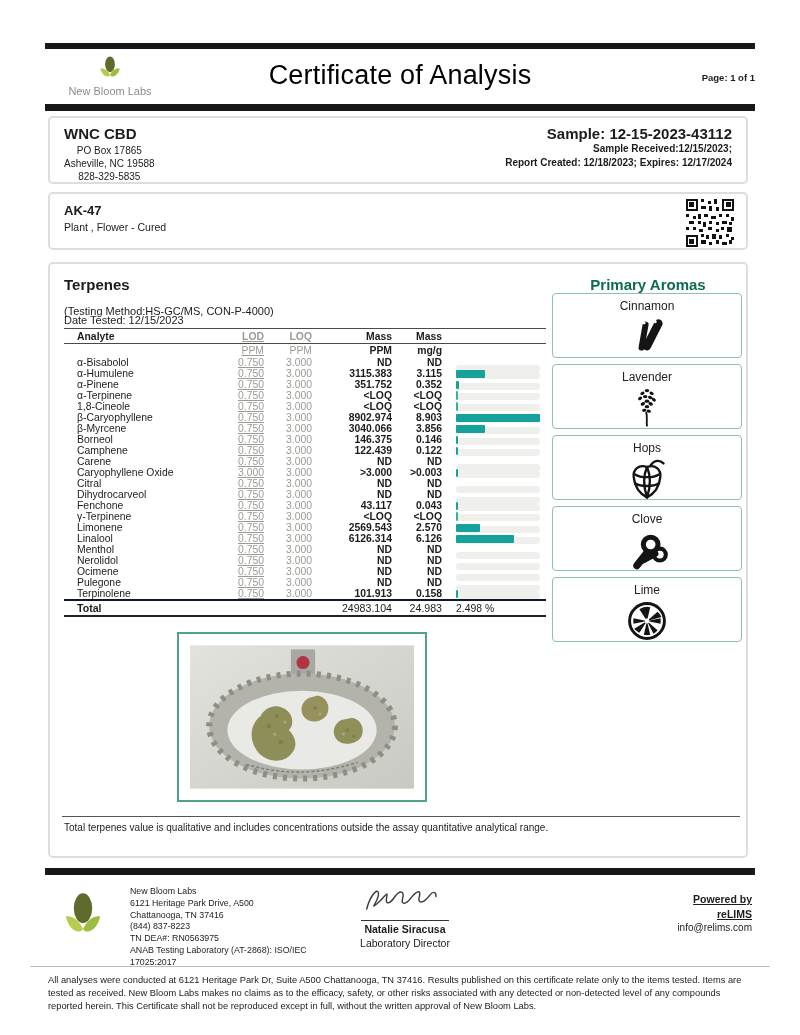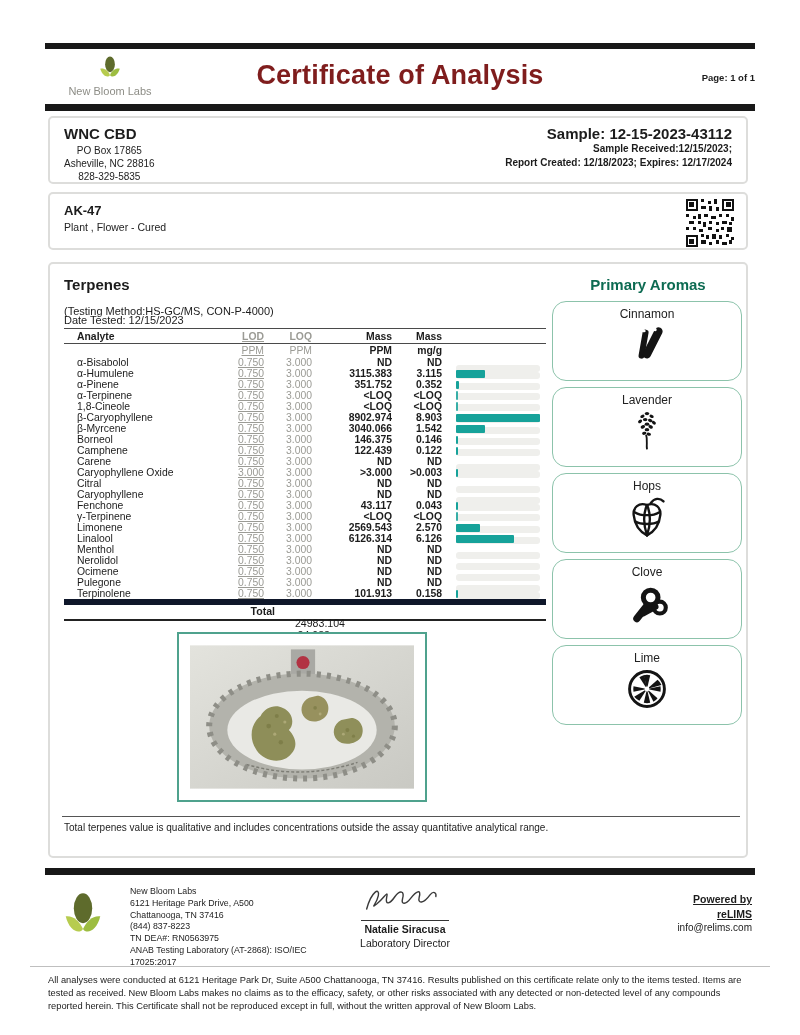--- a/index.html
+++ b/index.html
@@ -5,21 +5,21 @@
   html,body{margin:0;padding:0;background:#fff;}
   .page{position:relative;width:800px;height:1035px;background:#ffffff;
         font-family:"Liberation Sans",sans-serif;color:#1c1c1c;overflow:hidden;}
   .abs{position:absolute;}
   .blackbar{position:absolute;left:45px;width:710px;height:6px;background:#181818;}
   .panel{position:absolute;left:48px;width:700px;background:#fff;border:2px solid #dddddb;border-radius:5px;box-sizing:border-box;}
   
   .brand{left:54px;top:53px;width:112px;text-align:center;}
   .brand svg{width:34px;height:30px;display:block;margin:0 auto;}
   .brand-name{font-size:11px;color:#8d8d86;margin-top:2px;}
-  .coa-title{left:0;top:60px;width:800px;text-align:center;font-size:27px;font-weight:700;color:#7f1d1d;letter-spacing:.2px;}
+  .coa-title{left:0;top:60px;width:800px;text-align:center;font-size:27px;font-weight:400;color:#000000;letter-spacing:.2px;}
   .page-info{left:640px;top:72px;width:115px;text-align:right;font-size:9.5px;font-weight:700;}
   
   .client-name{font-size:15px;font-weight:700;margin-bottom:2px;}
   .client-line{font-size:10px;line-height:13px;color:#222;text-align:center;}
   .sample-id{font-size:15px;font-weight:700;text-align:right;}
   .sample-line{font-size:10px;font-weight:700;text-align:right;line-height:14px;}
   .prod-name{font-size:13px;font-weight:700;}
   .prod-type{font-size:10.5px;margin-top:3px;color:#222;}
   .qr{position:absolute;right:12px;top:5px;width:48px;height:48px;}
   
@@ -35,27 +35,27 @@
   .c-loq{width:48px;text-align:right;}
   .c-ppm{width:80px;text-align:right;}
   .c-mgg{width:50px;text-align:right;}
   .c-bar{width:100px;padding-left:14px;box-sizing:border-box;display:flex;align-items:center;position:relative;}
   .gray{color:#9b9b95;}
   .bold{font-weight:700;}
   .trow .c-ppm,.trow .c-mgg{font-weight:700;}
   .track{position:absolute;left:14px;top:2px;width:84px;height:7px;background:#efefec;border-radius:3px;}
   .bar{position:relative;height:8px;background:#16a29a;border-radius:1px;}
   .loqbar{width:1.5px;height:9px;background:#16a29a;opacity:.85;}
-  .trow-total{height:14px;border-top:6px solid #0f172a;border-bottom:2px solid #222;font-size:10.6px;flex-direction:column;}
+  .trow-total{height:14px;border-top:2px solid #0f172a;border-bottom:2px solid #222;font-size:10.6px;}
   .trow-total .c-an{font-weight:700;}
   .total-pct{font-size:10.4px;}
   
   .aroma-col{position:absolute;left:502px;top:12px;width:192px;}
-  .aroma-title{text-align:center;font-size:15px;font-weight:700;color:#0d6b52;margin-bottom:8px;}
-  .aroma-box{width:190px;height:80px;border:1.5px solid #8cc3ab;border-radius:14px;background:#fff;box-sizing:border-box;margin-bottom:6px;text-align:center;}
+  .aroma-title{text-align:center;font-size:15px;font-weight:700;color:#0d6b52;margin-bottom:0;}
+  .aroma-box{width:190px;height:65px;border:1.5px solid #8cc3ab;border-radius:4px;background:#fff;box-sizing:border-box;margin-bottom:6px;text-align:center;}
   .aroma-label{font-size:12px;color:#222;margin-top:5px;}
   .aroma-box svg{width:44px;height:44px;margin-top:2px;}
   
   .photo-frame{position:absolute;left:127px;top:368px;width:250px;height:170px;border:2px solid #4fa28d;background:#fff;box-sizing:border-box;padding:11px;}
   .photo-frame svg{width:100%;height:100%;display:block;}
   
   .note-divider{position:absolute;left:12px;top:552px;width:678px;border-top:1px solid #555;}
   .note-text{position:absolute;left:14px;top:558px;font-size:10px;color:#1d1d1d;}
   
   .foot-logo{left:60px;top:888px;width:46px;}
@@ -89,21 +89,21 @@
   </div>
   <div class="abs coa-title">Certificate of Analysis</div>
   <div class="abs page-info">Page: 1 of 1</div>
 
   <div class="blackbar" style="top:104px;height:7px"></div>
 
   <div class="panel" style="top:116px;height:68px">
     <div class="abs" style="left:14px;top:7px">
       <div class="client-name">WNC CBD</div>
       <div class="client-line">PO Box 17865</div>
-      <div class="client-line">Asheville, NC 28816</div>
+      <div class="client-line">Asheville, NC 19588</div>
       <div class="client-line">828-329-5835</div>
     </div>
     <div class="abs" style="right:14px;top:7px">
       <div class="sample-id">Sample: 12-15-2023-43112</div>
       <div class="sample-line">Sample Received:12/15/2023;</div>
       <div class="sample-line">Report Created: 12/18/2023; Expires: 12/17/2024</div>
     </div>
   </div>
 
   <div class="panel" style="top:192px;height:58px">
@@ -252,21 +252,21 @@
             <span class="c-bar">
               <span class="track"></span>
               <span class="bar" style="width: 84px; background: rgb(22, 162, 154);"></span>
             </span>
           </div>
           <div class="trow">
             <span class="c-an">β-Myrcene</span>
             <span class="c-lod gray">0.750</span>
             <span class="c-loq gray">3.000</span>
             <span class="c-ppm">3040.066</span>
-            <span class="c-mgg">1.542</span>
+            <span class="c-mgg">3.856</span>
             <span class="c-bar">
               <span class="track"></span>
               <span class="bar" style="width: 28.6825px; background: rgb(22, 162, 154);"></span>
             </span>
           </div>
           <div class="trow">
             <span class="c-an">Borneol</span>
             <span class="c-lod gray">0.750</span>
             <span class="c-loq gray">3.000</span>
             <span class="c-ppm">146.375</span>
@@ -312,21 +312,21 @@
             <span class="c-an">Citral</span>
             <span class="c-lod gray">0.750</span>
             <span class="c-loq gray">3.000</span>
             <span class="c-ppm">ND</span>
             <span class="c-mgg">ND</span>
             <span class="c-bar">
               <span class="track"></span>
             </span>
           </div>
           <div class="trow">
-            <span class="c-an">Caryophyllene</span>
+            <span class="c-an">Dihydrocarveol</span>
             <span class="c-lod gray">0.750</span>
             <span class="c-loq gray">3.000</span>
             <span class="c-ppm">ND</span>
             <span class="c-mgg">ND</span>
             <span class="c-bar">
               <span class="track"></span>
             </span>
           </div>
           <div class="trow">
             <span class="c-an">Fenchone</span>

